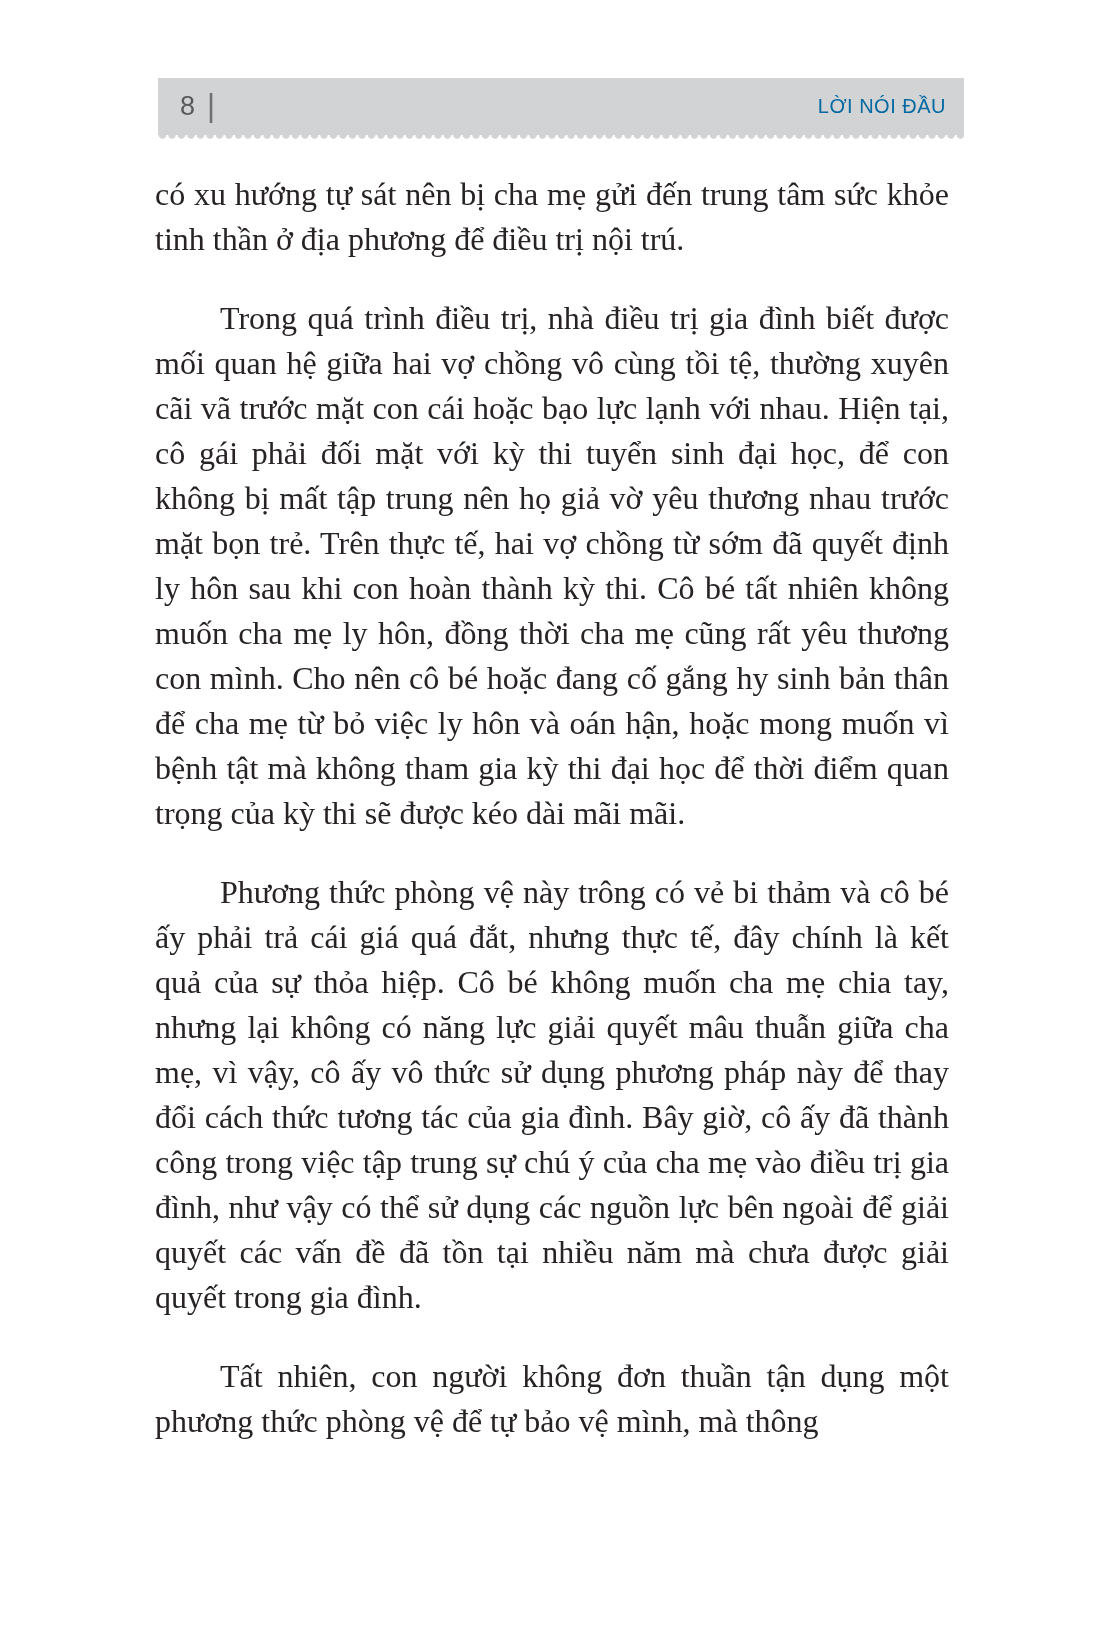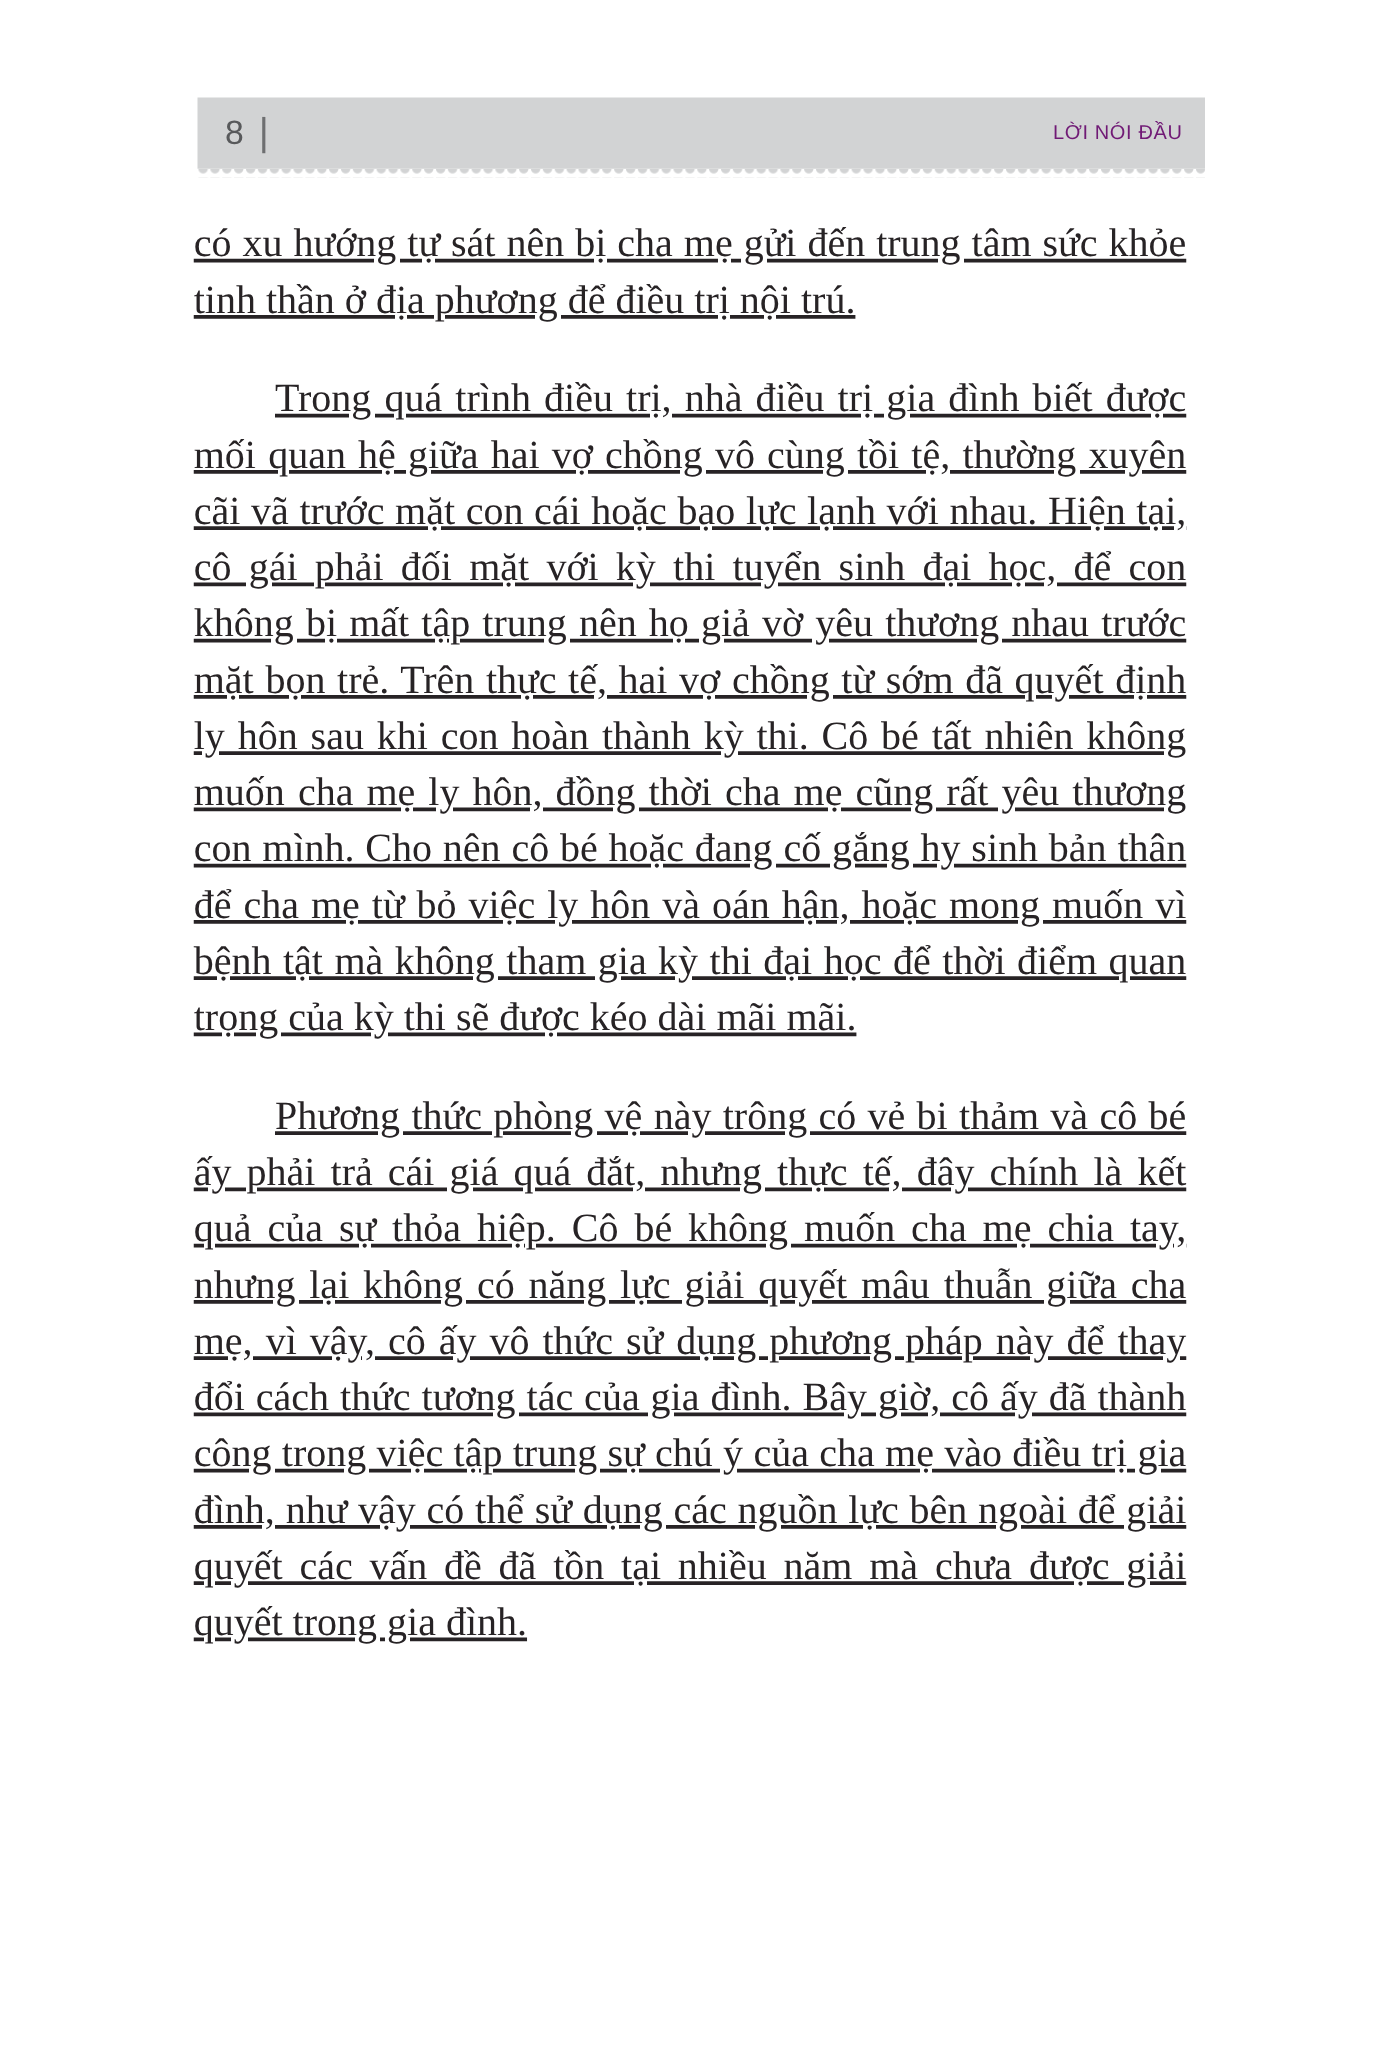--- a/index.html
+++ b/index.html
@@ -54,35 +54,34 @@
     color: #58595b;
   }
   .header-divider {
     font-size: 31px;
     line-height: 1;
     font-weight: 300;
     color: #6e6f71;
     transform: translateY(-1px);
   }
   .section-title {
-    font-size: 16px;
+    font-size: 20px;
     letter-spacing: 0.5px;
-    color: #701a75;
+    color: #0369a1;
   }
   
   .content {
     position: absolute;
     left: 155px;
     top: 172px;
     width: 794px;
     font-size: 32px;
     line-height: 45px;
     color: #272325;
     text-align: justify;
-    text-decoration: underline;
   }
   .content p {
     margin: 0 0 19px 0;
   }
   .content p.indent {
     text-indent: 65px;
     margin-top: 34px;
   }
 </style>
 </head>
@@ -95,15 +94,16 @@
       <span class="page-number">8</span>
       <span class="header-divider">|</span>
     </div>
     <span class="section-title">LỜI NÓI ĐẦU</span>
   </div>
 
   <div class="content">
     <p>có xu hướng tự sát nên bị cha mẹ gửi đến trung tâm sức khỏe tinh thần ở địa phương để điều trị nội trú.</p>
     <p class="indent">Trong quá trình điều trị, nhà điều trị gia đình biết được mối quan hệ giữa hai vợ chồng vô cùng tồi tệ, thường xuyên cãi vã trước mặt con cái hoặc bạo lực lạnh với nhau. Hiện tại, cô gái phải đối mặt với kỳ thi tuyển sinh đại học, để con không bị mất tập trung nên họ giả vờ yêu thương nhau trước mặt bọn trẻ. Trên thực tế, hai vợ chồng từ sớm đã quyết định ly hôn sau khi con hoàn thành kỳ thi. Cô bé tất nhiên không muốn cha mẹ ly hôn, đồng thời cha mẹ cũng rất yêu thương con mình. Cho nên cô bé hoặc đang cố gắng hy sinh bản thân để cha mẹ từ bỏ việc ly hôn và oán hận, hoặc mong muốn vì bệnh tật mà không tham gia kỳ thi đại học để thời điểm quan trọng của kỳ thi sẽ được kéo dài mãi mãi.</p>
     <p class="indent">Phương thức phòng vệ này trông có vẻ bi thảm và cô bé ấy phải trả cái giá quá đắt, nhưng thực tế, đây chính là kết quả của sự thỏa hiệp. Cô bé không muốn cha mẹ chia tay, nhưng lại không có năng lực giải quyết mâu thuẫn giữa cha mẹ, vì vậy, cô ấy vô thức sử dụng phương pháp này để thay đổi cách thức tương tác của gia đình. Bây giờ, cô ấy đã thành công trong việc tập trung sự chú ý của cha mẹ vào điều trị gia đình, như vậy có thể sử dụng các nguồn lực bên ngoài để giải quyết các vấn đề đã tồn tại nhiều năm mà chưa được giải quyết trong gia đình.</p>
+    <p class="indent">Tất nhiên, con người không đơn thuần tận dụng một phương thức phòng vệ để tự bảo vệ mình, mà thông</p>
   </div>
 
 </div>
 
 </body></html>

